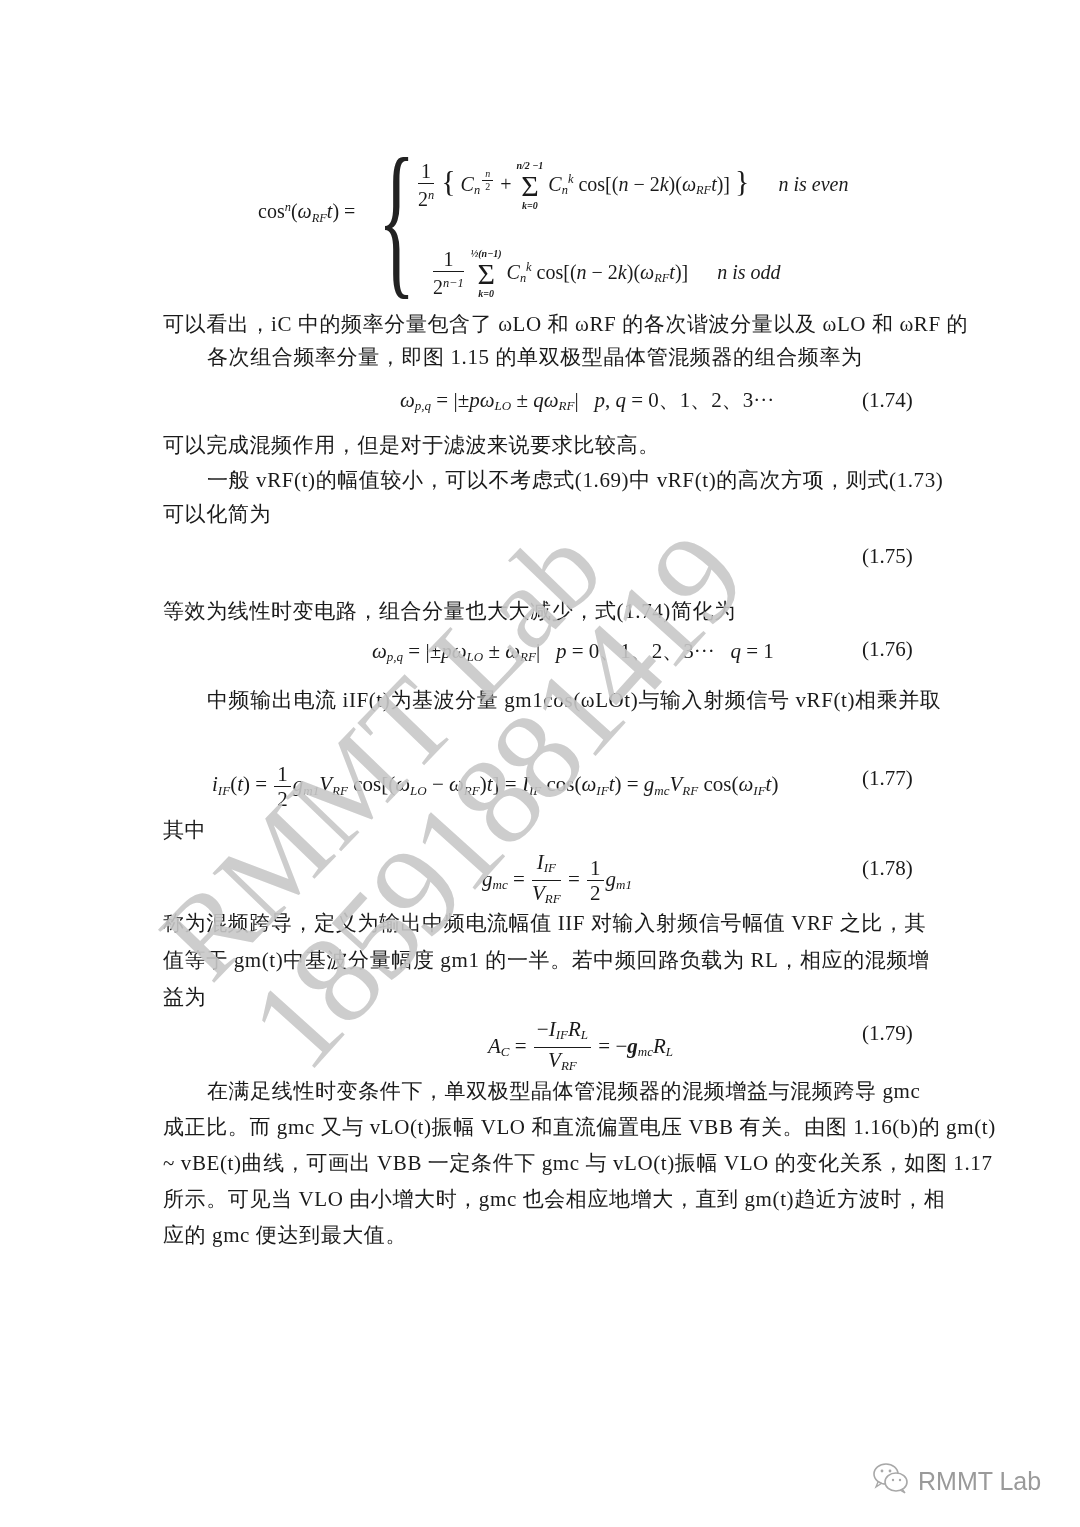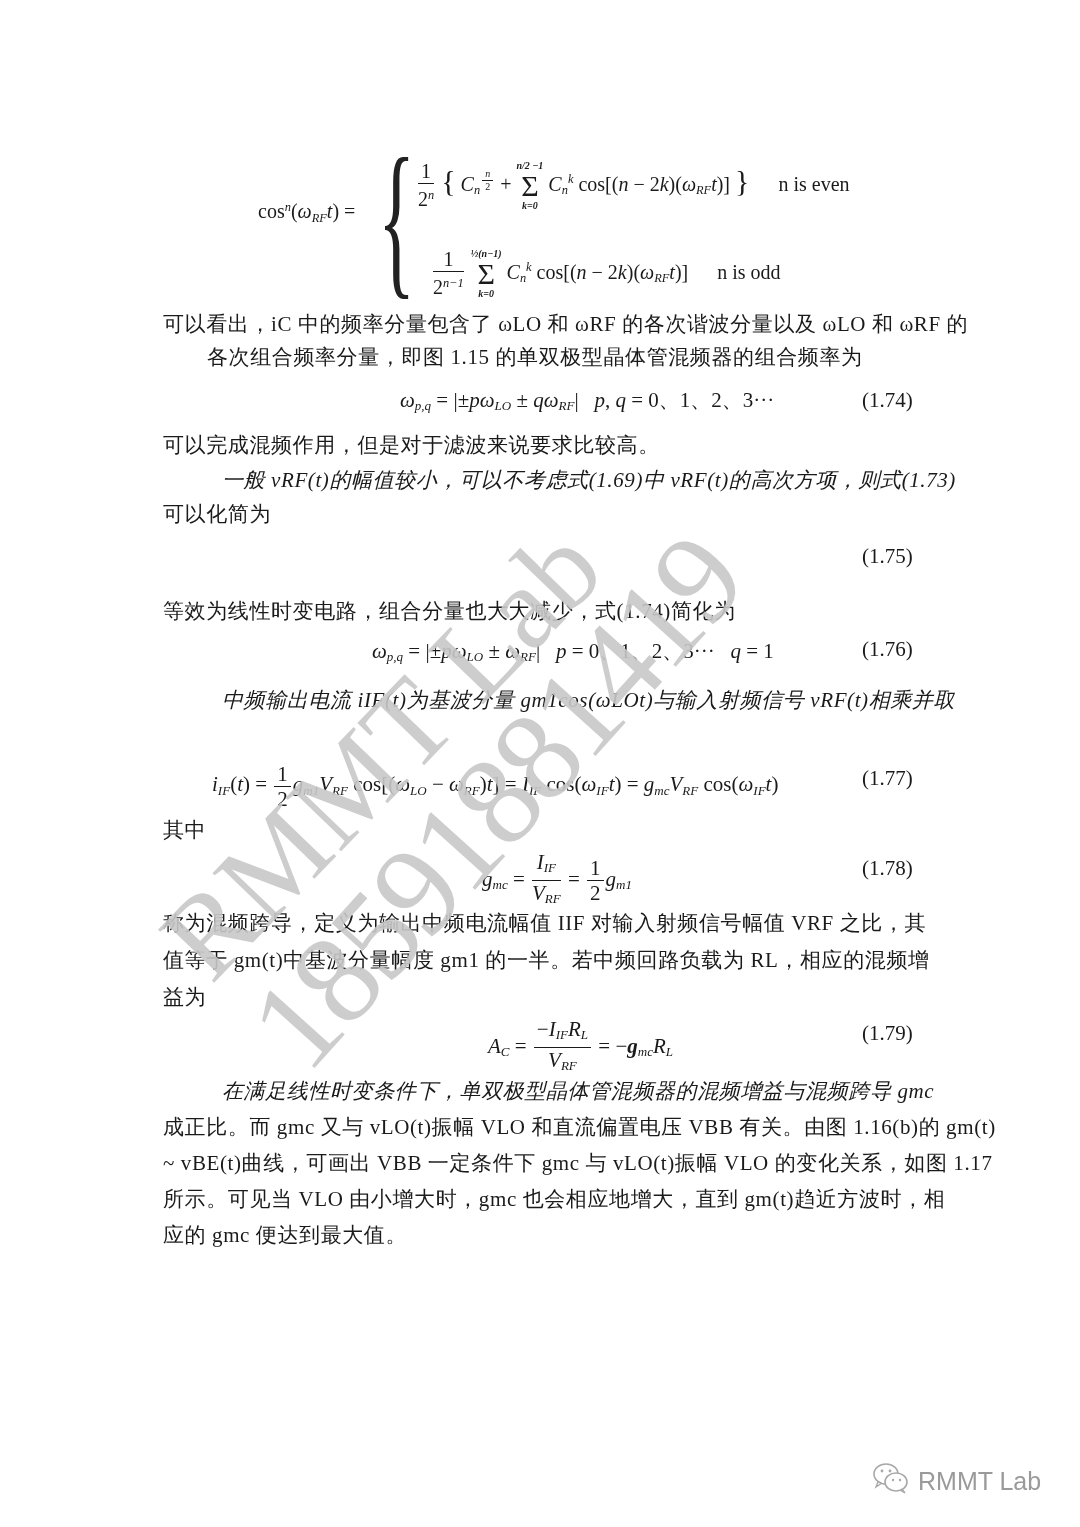--- a/index.html
+++ b/index.html
@@ -5,21 +5,21 @@
   html, body { margin:0; padding:0; }
   body {
     width:1080px; height:1527px; background:#ffffff; position:relative; overflow:hidden;
     font-family:"Liberation Serif","DejaVu Serif",serif; color:#1a1a1a;
   }
   .page { position:absolute; left:0; top:0; width:1080px; height:1527px; }
   .line {
     position:absolute; left:163px; width:755px; font-size:21px; line-height:30px;
     white-space:nowrap; letter-spacing:0.6px;
   }
-  .indent { left:222px;font-style:italic; }
+  .indent { left:207px; }
   .eq {
     position:absolute; font-size:21px; line-height:30px; white-space:nowrap;
     font-family:Liberation Serif, serif;
   }
   .eqnum {
     position:absolute; left:862px; font-size:21px; line-height:30px;
     font-family:"Liberation Serif","DejaVu Serif",serif;
   }
   i, .it { font-style:italic; }
   sub { font-size:0.62em; vertical-align:-0.25em; }
@@ -28,21 +28,21 @@
   .frac > span { display:block; line-height:1.15em; }
   .frac > .num { border-bottom:1px solid #1a1a1a; padding:0 3px; }
   .big { font-size:1.5em; }
 
   
   .cos-eq { position:absolute; left:258px; top:140px; width:600px; height:165px; font-size:20px; }
   .cos-eq .lhs { position:absolute; left:0; top:60px; }
   .cos-eq .brace { position:absolute; left:120px; top:-8px; font-size:172px; line-height:172px; font-weight:100; transform:scaleX(0.45); transform-origin:left top; color:#222; }
   .cos-eq .row1 { position:absolute; left:158px; top:20px; }
   .cos-eq .row2 { position:absolute; left:158px; top:108px; }
-  .cos-eq .cond { margin-left:24px;text-align:right; }
+  .cos-eq .cond { font-style:italic; margin-left:24px;text-align:right; }
   .sumwrap { display:inline-block; vertical-align:middle; text-align:center; position:relative; }
   .sumwrap .lim { display:block; font-size:10px; line-height:12px; font-style:italic;font-weight:bold; }
   .sumwrap .sig { display:block; font-size:30px; line-height:28px; }
 
   
   .wm {
     position:absolute; color:#c8c8c8; font-family:"Liberation Serif","DejaVu Serif",serif;
     transform-origin:left bottom; white-space:nowrap; opacity:0.9; pointer-events:none;
   }
   .wm1 { left:232px; top:870px; font-size:118px; transform:rotate(-46deg); }

